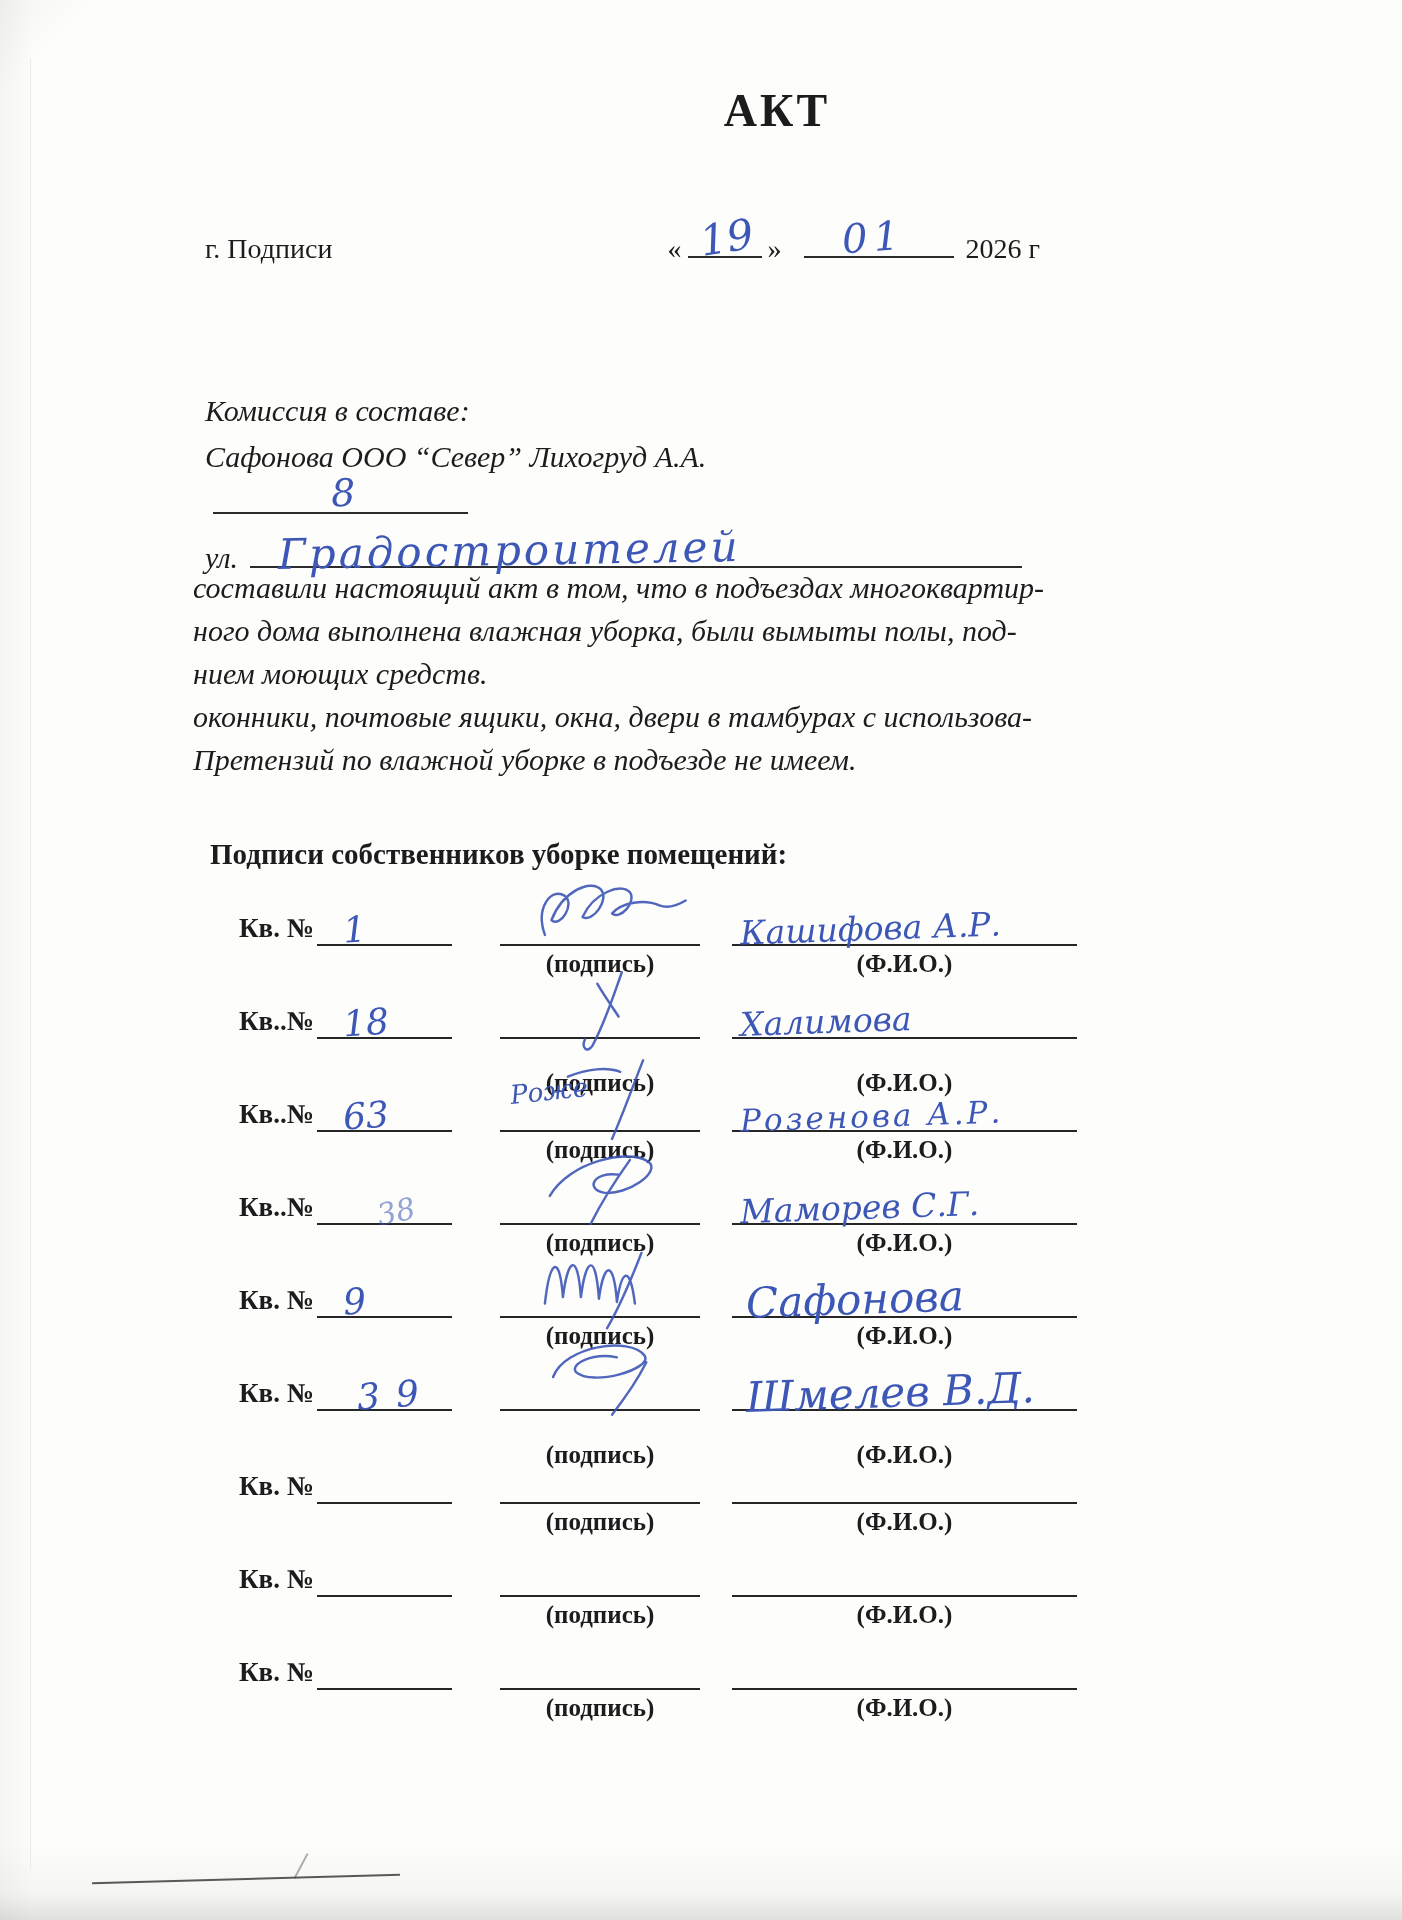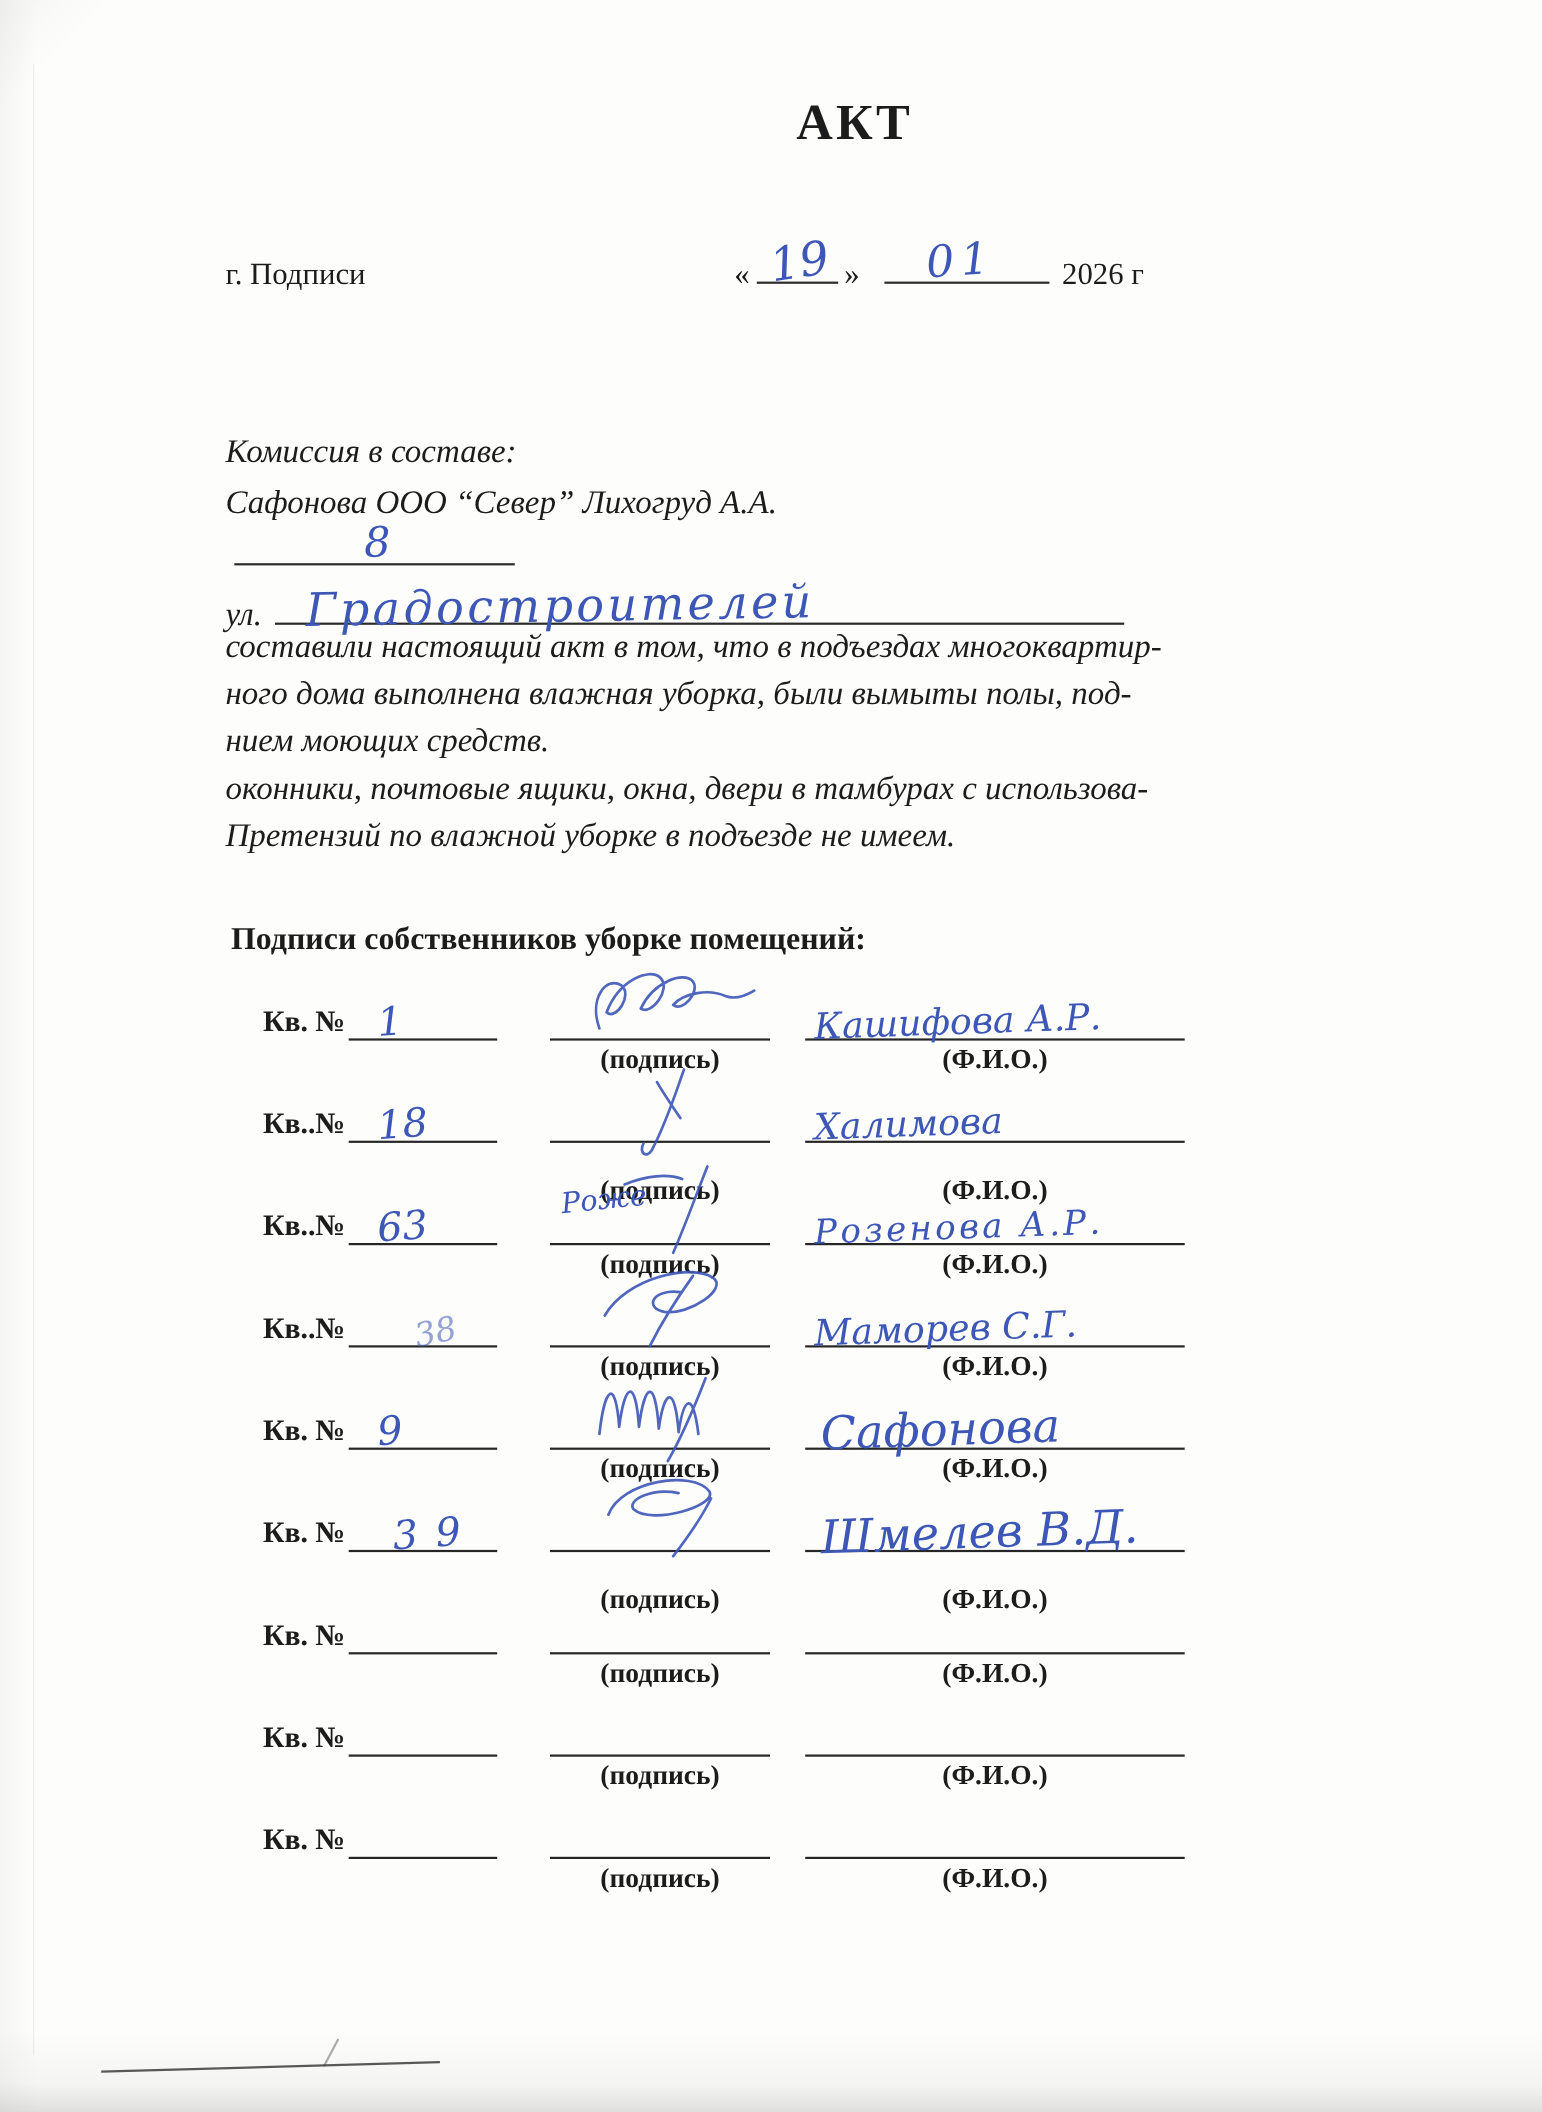--- a/index.html
+++ b/index.html
@@ -51,21 +51,21 @@
     width:255px;height:32px;margin-left:8px;
   }
   .house-hand{font-size:38px;bottom:-4px;left:118px;transform:rotate(-2deg);}
   .street-line{margin-top:6px;}
   .street-blank{
     display:inline-block;position:relative;border-bottom:2px solid #2b2b2b;
     width:772px;height:34px;margin-left:12px;
   }
   .street-hand{font-size:42px;bottom:-8px;left:28px;letter-spacing:3px;transform:rotate(-1deg);}
   .body-text{
-    position:absolute;top:566px;left:205px;width:960px;
+    position:absolute;top:566px;left:193px;width:960px;
     font-style:italic;font-size:30px;line-height:43px;
   }
   .sig-heading{
     position:absolute;top:838px;left:210px;
     font-size:29px;font-weight:bold;
   }
   .rows{position:absolute;top:888px;left:205px;width:1100px;margin-left:34px;}
   .sig-row{height:93px;position:relative;}
   .row-line{display:flex;align-items:flex-end;height:58px;}
   .kv{width:78px;font-size:27px;font-weight:bold;padding-bottom:2px;}

